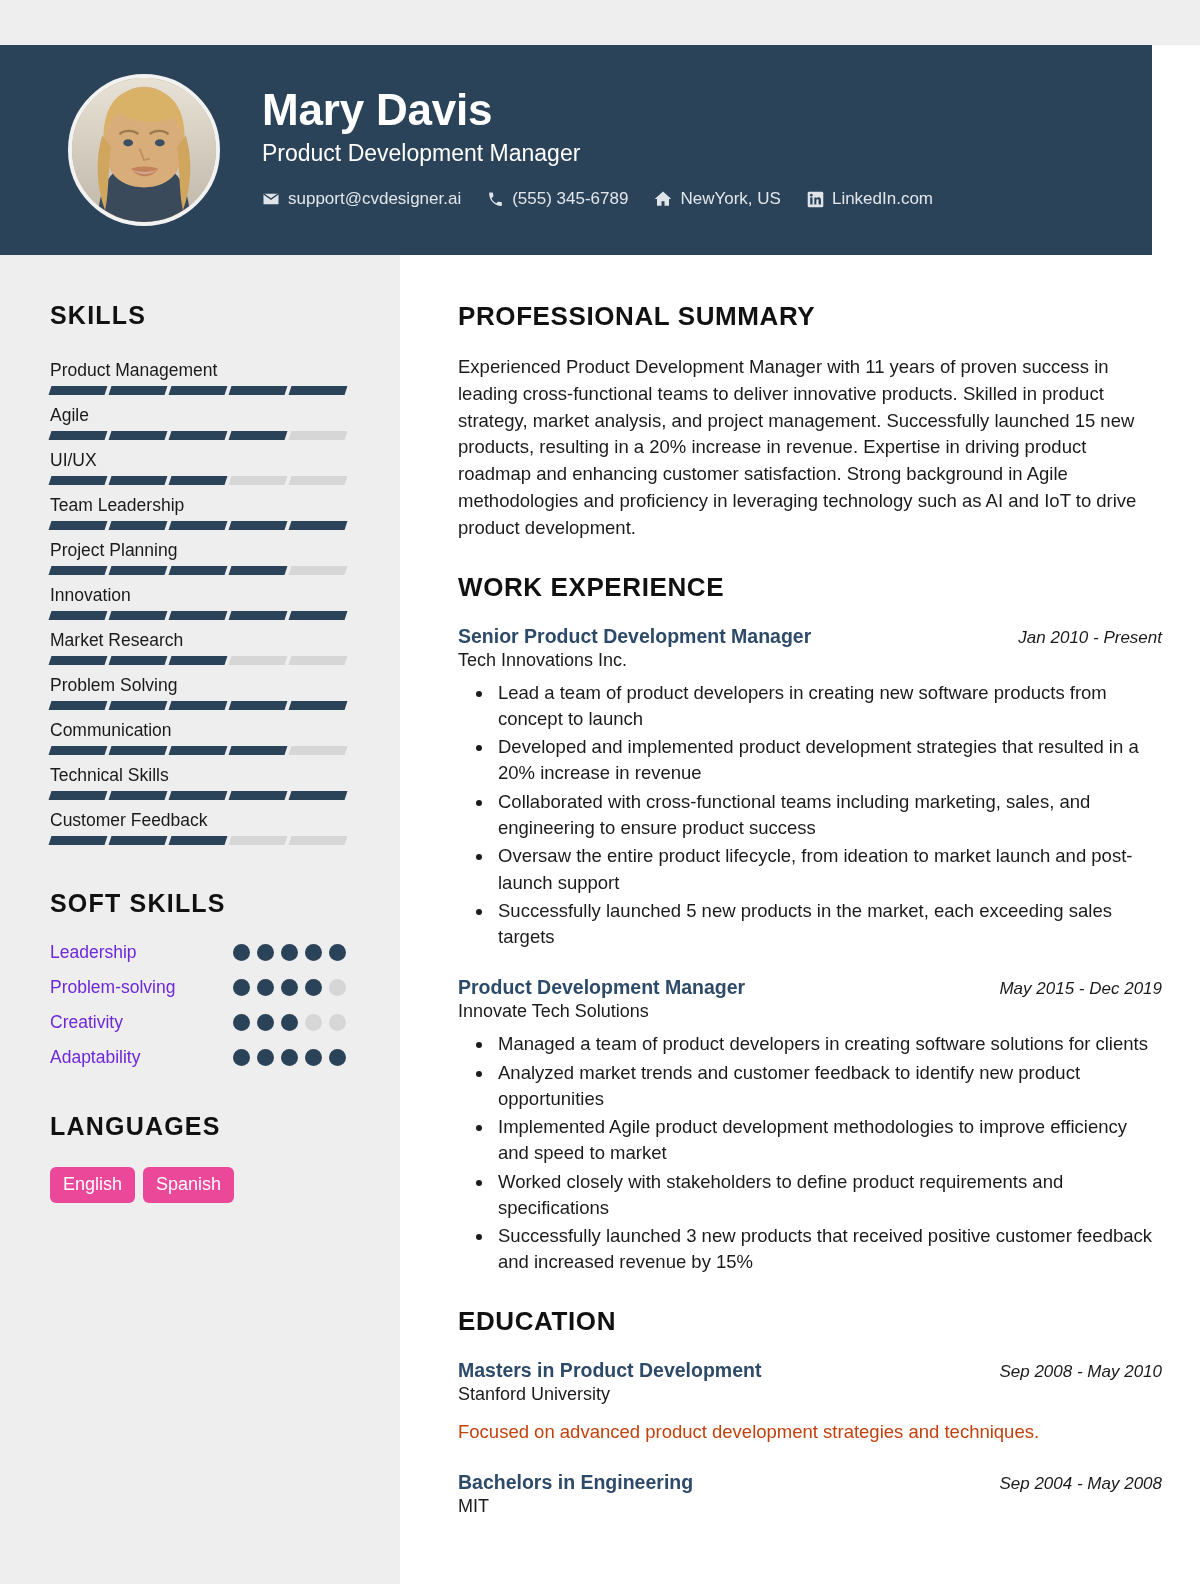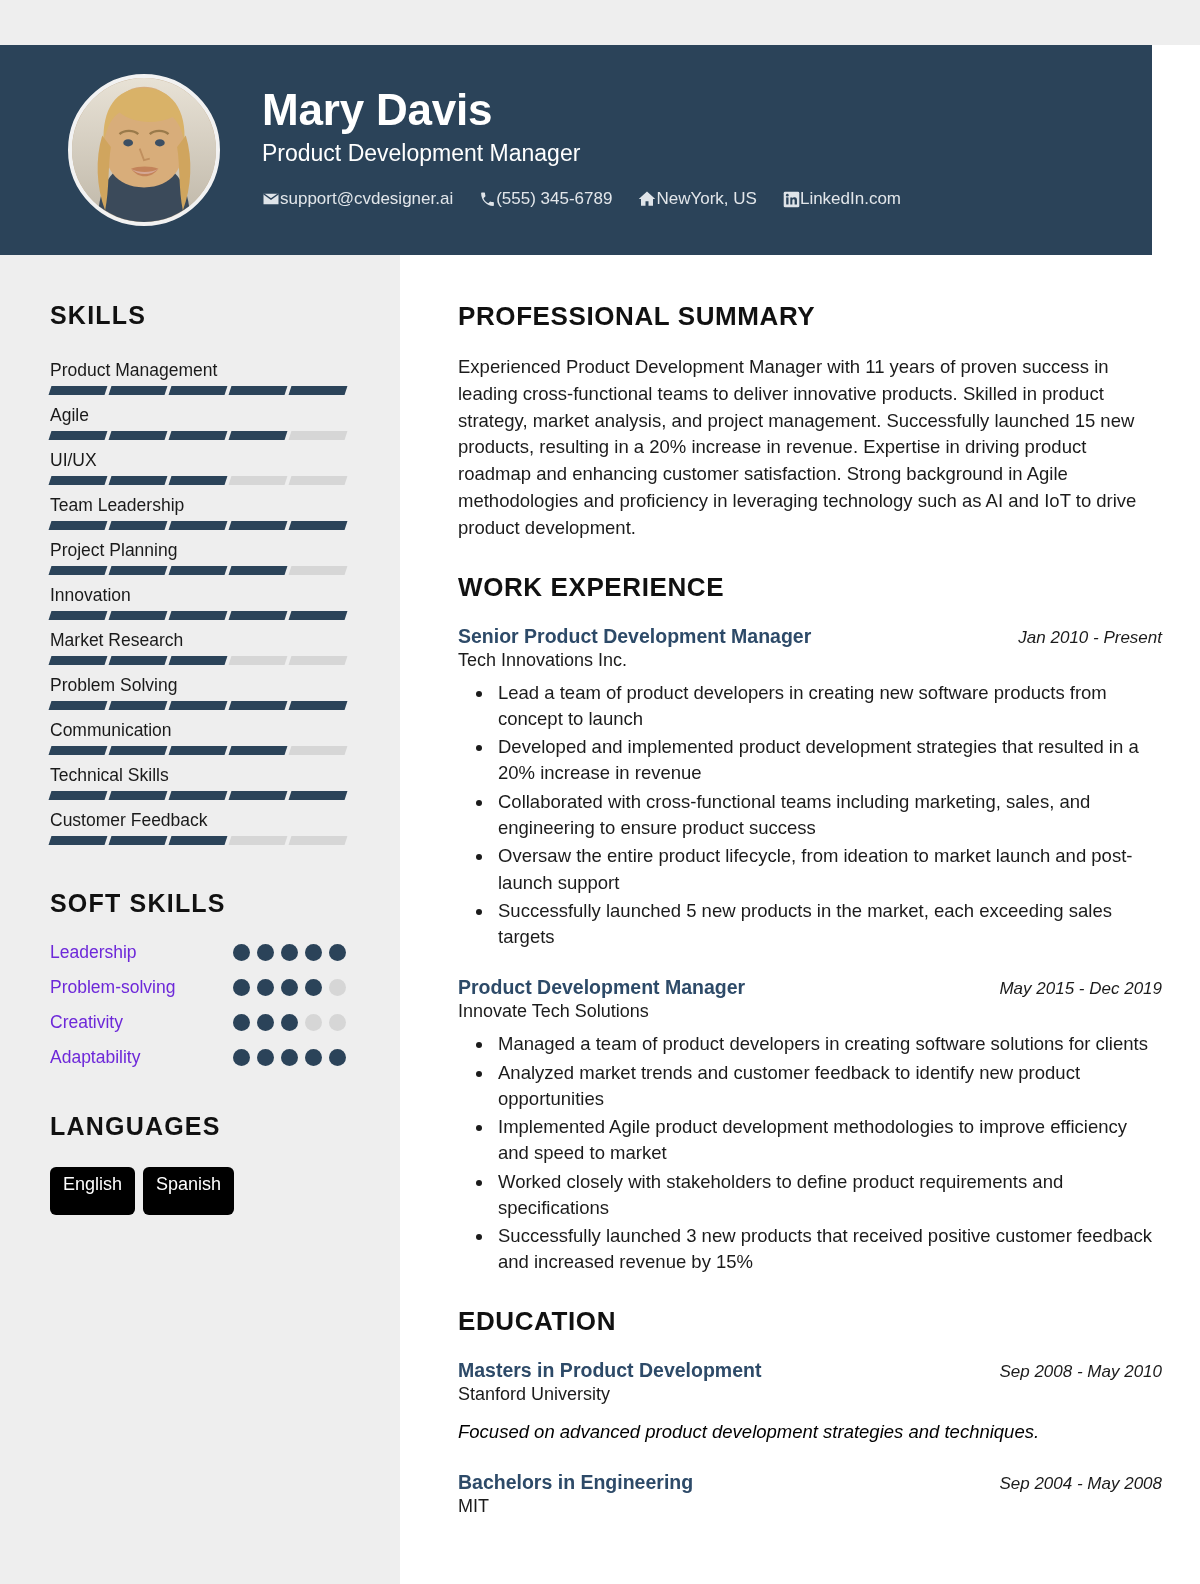--- a/index.html
+++ b/index.html
@@ -72,21 +72,21 @@
   .contacts {
     display: flex;
     align-items: center;
     margin-top: 22px;
     gap: 26px;
     flex-wrap: nowrap;
   }
   .contact {
     display: flex;
     align-items: center;
-    gap: 0;
+    gap: 8px;
     color: #e2e6ea;
     font-size: 17px;
     white-space: nowrap;
   }
   .contact svg { fill: #dfe4e9; display: block; }
 
   
   .sidebar {
     position: absolute;
     left: 0; top: 255px;
@@ -136,24 +136,24 @@
   .dot {
     width: 17px; height: 17px;
     border-radius: 50%;
     background: #d6d6d6;
   }
   .dot.on { background: #2b4359; }
 
   
   .lang-list { display: flex; gap: 8px; margin-top: -4px; }
   .lang-chip {
-    background: #000000;
+    background: #ec4899;
     color: #ffffff;
     font-size: 18px;
-    padding: 7px 13px 20px 13px;
+    padding: 7px 13px 8px 13px;
     border-radius: 6px;
   }
 
   
   .main {
     position: absolute;
     left: 400px; top: 255px;
     width: 800px;
     padding: 46px 38px 0 58px;
     background: #ffffff;
@@ -201,24 +201,23 @@
   }
   .bullets li {
     font-size: 18.5px;
     line-height: 1.42;
     color: #1b1b1b;
     margin-bottom: 2px;
     padding-left: 4px;
   }
   .edu-desc {
     font-size: 18.5px;
-    color: #000000;
+    color: #c2410c;
     margin-top: 14px;
     line-height: 1.42;
-    font-style: italic;
   }
 </style>
 </head>
 <body>
 
 <div class="page">
 
   <div class="top-strip"></div>
   <div class="sidebar-bg"></div>
 

